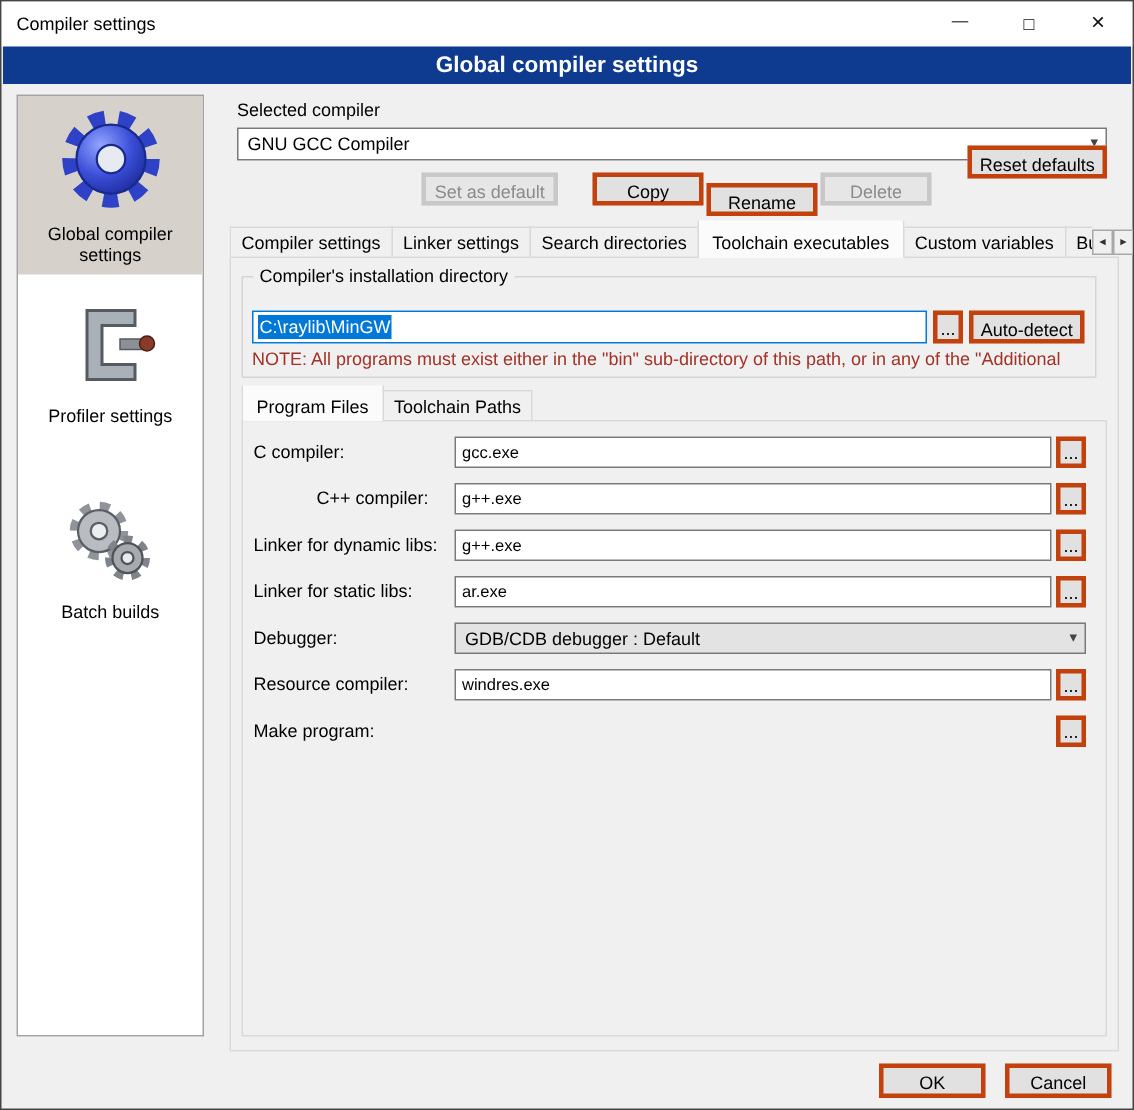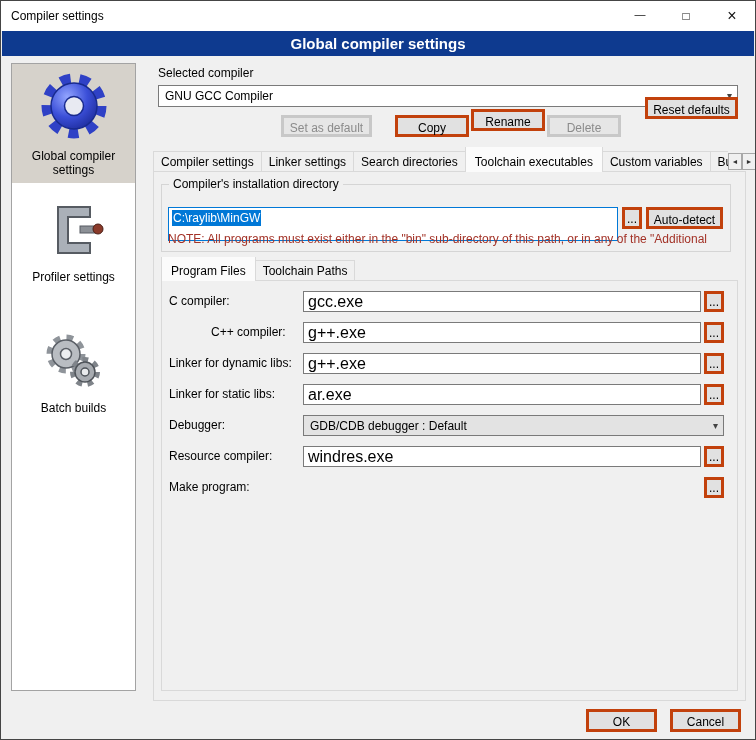--- a/index.html
+++ b/index.html
@@ -43,21 +43,21 @@
     padding:3px 7px 2px;margin-right:-1px;margin-bottom:1px;line-height:14px;}
   .tab.active{background:#fbfbfb;padding:17px 9px 3px;margin-bottom:0;position:relative;z-index:3;}
   .arrowbtn{position:absolute;width:14px;height:17px;box-sizing:border-box;border:1px solid #a8a8a8;
     background:#f0f0f0;font-size:7px;text-align:center;line-height:15px;color:#333;}
   
   .panel{position:absolute;box-sizing:border-box;border:1px solid #d9d9d9;background:#f0f0f0;}
   .groupbox{position:absolute;box-sizing:border-box;border:1px solid #d5d5d5;}
   .group-title{position:absolute;background:#f0f0f0;padding:0 4px;line-height:14px;}
   
   input.txt{position:absolute;height:21px;box-sizing:border-box;border:1px solid #7a7a7a;background:#fff;
-    padding:0 4px;font-family:"Liberation Sans",sans-serif;font-size:16px;color:#000;}
+    padding:0 4px;font-family:"Liberation Sans",sans-serif;font-size:11px;color:#000;}
   .fakeinput{position:absolute;box-sizing:border-box;background:#fff;border:1px solid #0078d7;
     line-height:20px;padding-left:3px;overflow:hidden;white-space:nowrap;}
   .fakeinput .sel{background:#0078d7;color:#fff;padding:1px 1px;}
   .note{position:absolute;color:#a33227;white-space:nowrap;overflow:hidden;}
   .flabel{position:absolute;left:168px;line-height:21px;}
   .browse{width:20px;height:22px;line-height:18px;}
 </style>
 </head>
 <body>
 
@@ -118,41 +118,41 @@
   </div>
 
   <div class="abs" style="left:157px;top:65px;">Selected compiler</div>
   <div class="combo" style="left:157px;top:84px;width:580px;height:22px;">
     <span>GNU GCC Compiler</span>
     <span class="chev">▾</span>
   </div>
 
   <div class="btn disabled" style="left:280px;top:114px;width:91px;">Set as default</div>
   <div class="btn" style="left:394px;top:114px;width:74px;">Copy</div>
-  <div class="btn" style="left:470px;top:108px;width:74px;">Rename</div>
+  <div class="btn" style="left:470px;top:121px;width:74px;">Rename</div>
   <div class="btn disabled" style="left:546px;top:114px;width:74px;">Delete</div>
   <div class="btn" style="left:644px;top:96px;width:93px;">Reset defaults</div>
 
   <div class="tabstrip" style="left:152px;top:146px;width:575px;height:25px;">
     <div class="tab">Compiler settings</div>
     <div class="tab">Linker settings</div>
     <div class="tab">Search directories</div>
     <div class="tab active">Toolchain executables</div>
     <div class="tab">Custom variables</div>
     <div class="tab">Builc</div>
   </div>
   <div class="arrowbtn" style="left:727px;top:152px;">◄</div>
   <div class="arrowbtn" style="left:741px;top:152px;">►</div>
 
   <div class="panel" style="left:152px;top:170px;width:593px;height:530px;"></div>
 
   <div class="groupbox" style="left:160px;top:183px;width:570px;height:68px;"></div>
   <div class="group-title" style="left:168px;top:176px;">Compiler's installation directory</div>
 
-  <div class="fakeinput" style="left:167px;top:206px;width:450px;height:34px;">
+  <div class="fakeinput" style="left:167px;top:206px;width:450px;height:22px;">
     <span class="sel">C:\raylib\MinGW</span>
   </div>
   <div class="btn browse" style="left:621px;top:206px;">...</div>
   <div class="btn" style="left:645px;top:206px;width:77px;">Auto-detect</div>
   <div class="note" style="left:167px;top:231px;width:563px;">NOTE: All programs must exist either in the "bin" sub-directory of this path, or in any of the "Additional</div>
 
   <div class="tabstrip" style="left:160px;top:256px;width:400px;height:24px;">
     <div class="tab active">Program Files</div>
     <div class="tab">Toolchain Paths</div>
   </div>

